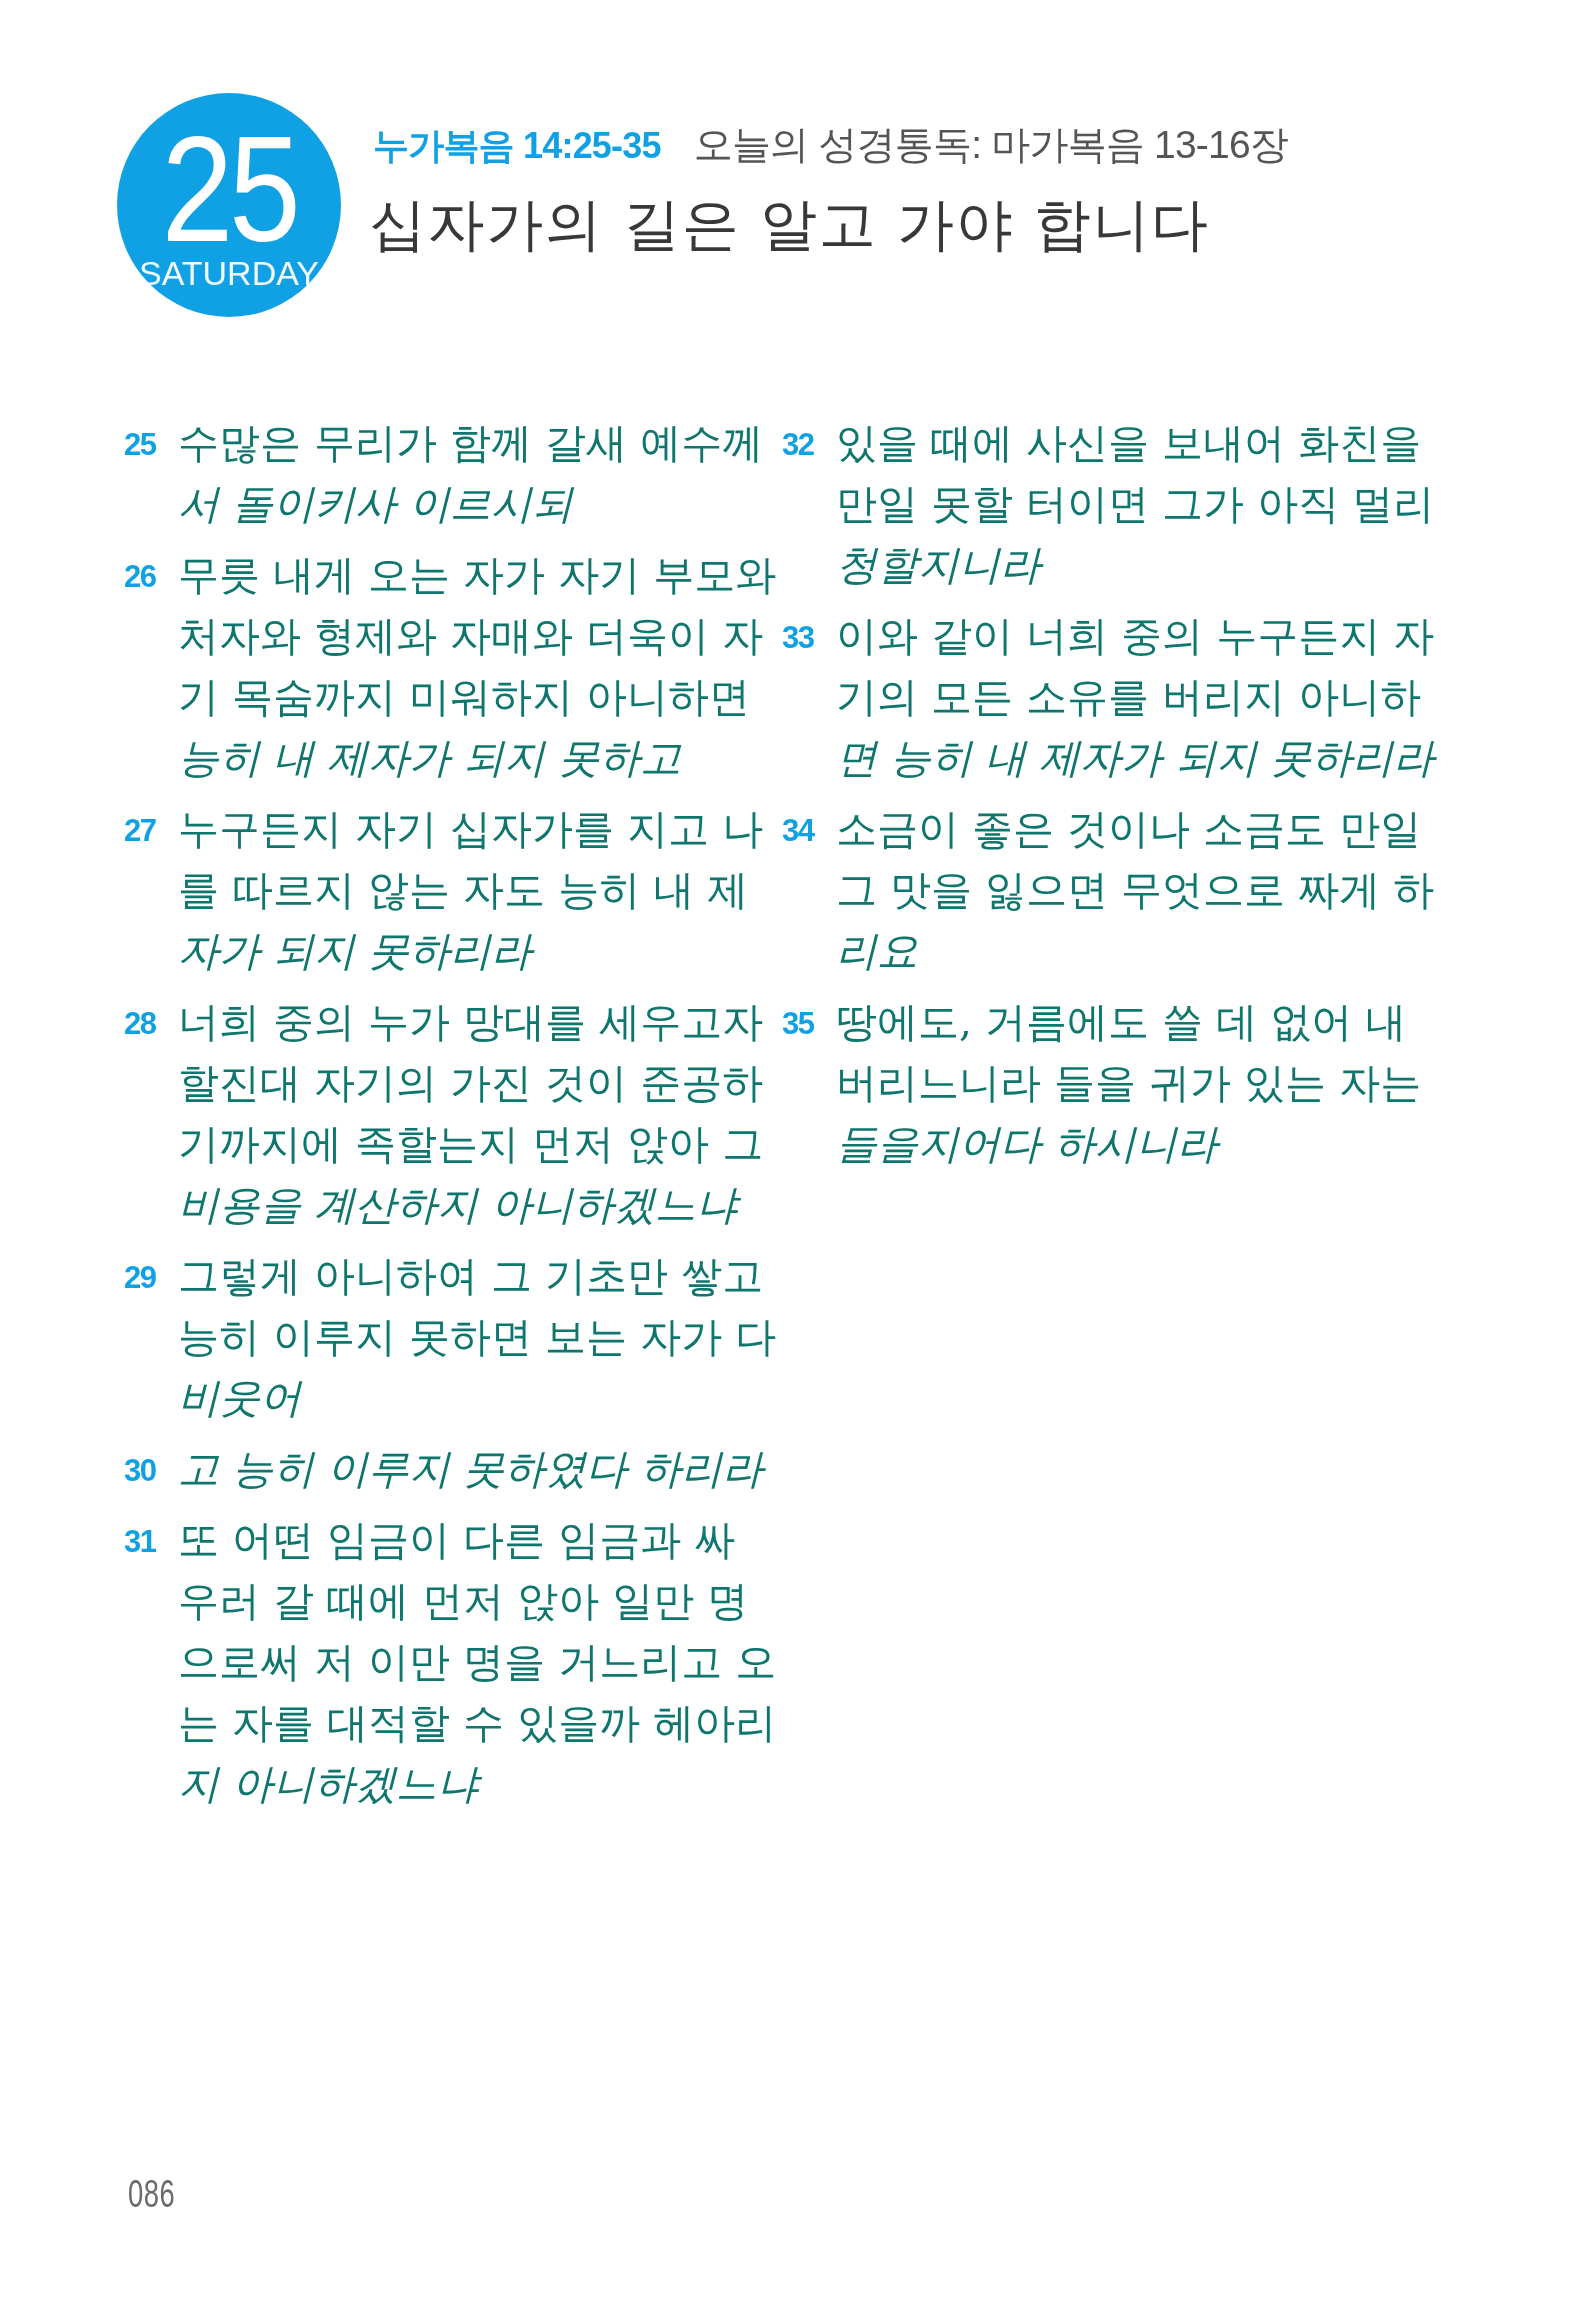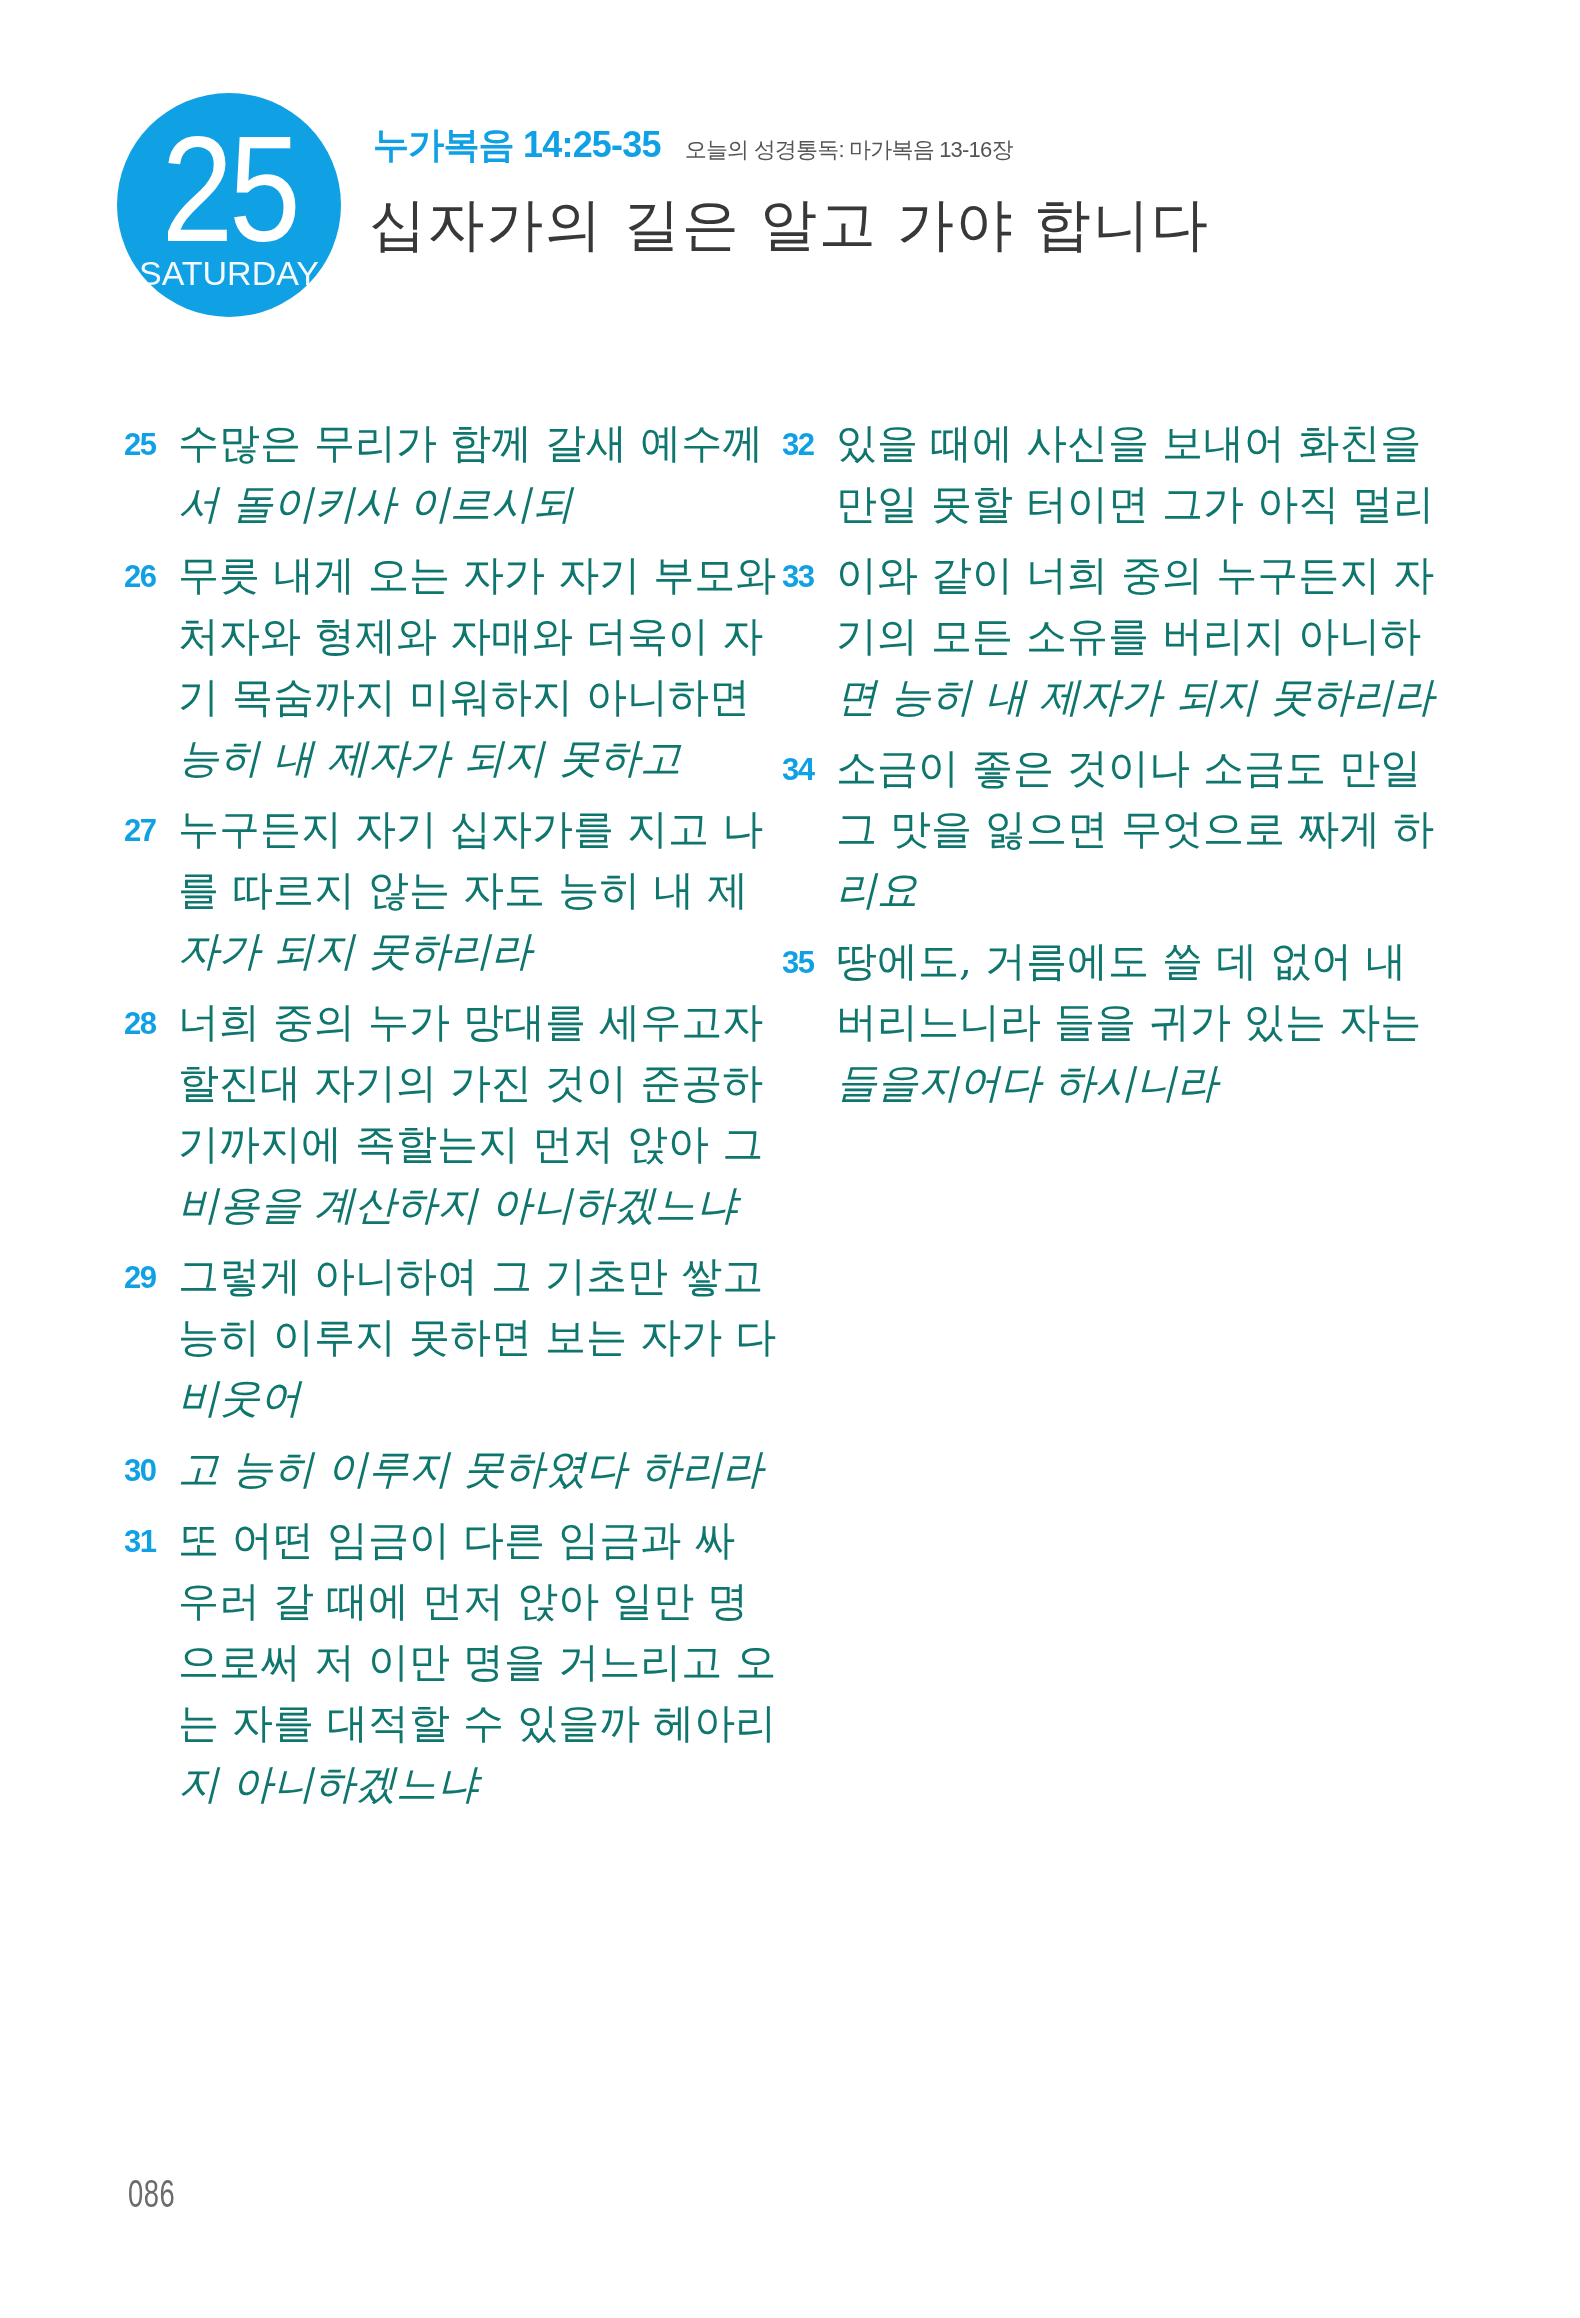--- a/index.html
+++ b/index.html
@@ -13,21 +13,21 @@
               line-height: 150px; letter-spacing: -5px; transform: scaleX(0.86); }
   .date-weekday { position: absolute; left: 0; right: 0; top: 165px; text-align: center;
                   color: #ffffff; font-family: "Liberation Sans", sans-serif; font-size: 34px;
                   line-height: 30px; font-weight: 300; letter-spacing: 0px; opacity: 0.95; }
 
   .ref-line { position: absolute; left: 373px; top: 122px; height: 46px; white-space: nowrap;
               display: flex; align-items: baseline; gap: 8px; }
   .ref-passage { color: #10a0e4; font-weight: bold; font-size: 36px; line-height: 46px;
                  font-family: "Liberation Sans", sans-serif; transform-origin: left;
                  letter-spacing: -0.8px; }
-  .ref-reading { color: #555555; font-size: 22px; line-height: 46px; margin-left: 16px;
+  .ref-reading { color: #555555; font-size: 39px; line-height: 46px; margin-left: 25px;
                  font-family: "Liberation Sans", sans-serif; letter-spacing: -0.8px; }
 
   .page-title { position: absolute; left: 369px; top: 175px; width: 1013px; height: 99px;
                 font-family: "DejaVu Serif", "Liberation Serif", serif; font-size: 57px;
                 line-height: 99px; color: #383838; white-space: nowrap; letter-spacing: 1.6px; }
 
   .column { position: absolute; top: 413px; width: 609px; }
   .col-left { left: 124px; }
   .col-right { left: 782px; }
 
@@ -104,20 +104,21 @@
     <span class="verse-line">는 자를 대적할 수 있을까 헤아리</span>
     <span class="verse-line last">지 아니하겠느냐</span>
   </div>
 </div>
 
 <div class="column col-right">
   <div class="verse">
     <span class="verse-num">32</span>
     <span class="verse-line">있을 때에 사신을 보내어 화친을</span>
     <span class="verse-line">만일 못할 터이면 그가 아직 멀리</span>
+    <span class="verse-line last">청할지니라</span>
   </div>
   <div class="verse">
     <span class="verse-num">33</span>
     <span class="verse-line">이와 같이 너희 중의 누구든지 자</span>
     <span class="verse-line">기의 모든 소유를 버리지 아니하</span>
     <span class="verse-line last">면 능히 내 제자가 되지 못하리라</span>
   </div>
   <div class="verse">
     <span class="verse-num">34</span>
     <span class="verse-line">소금이 좋은 것이나 소금도 만일</span>

